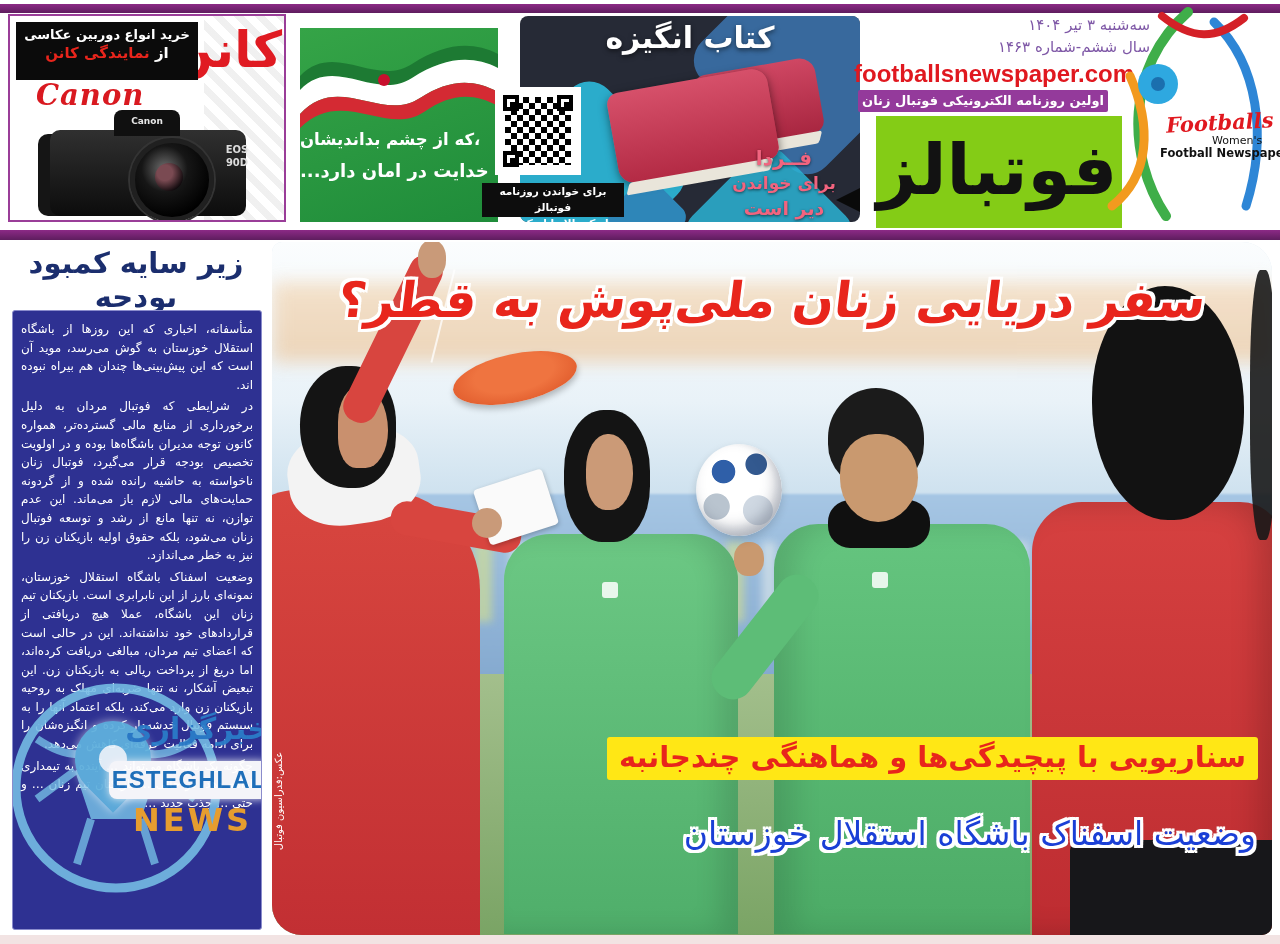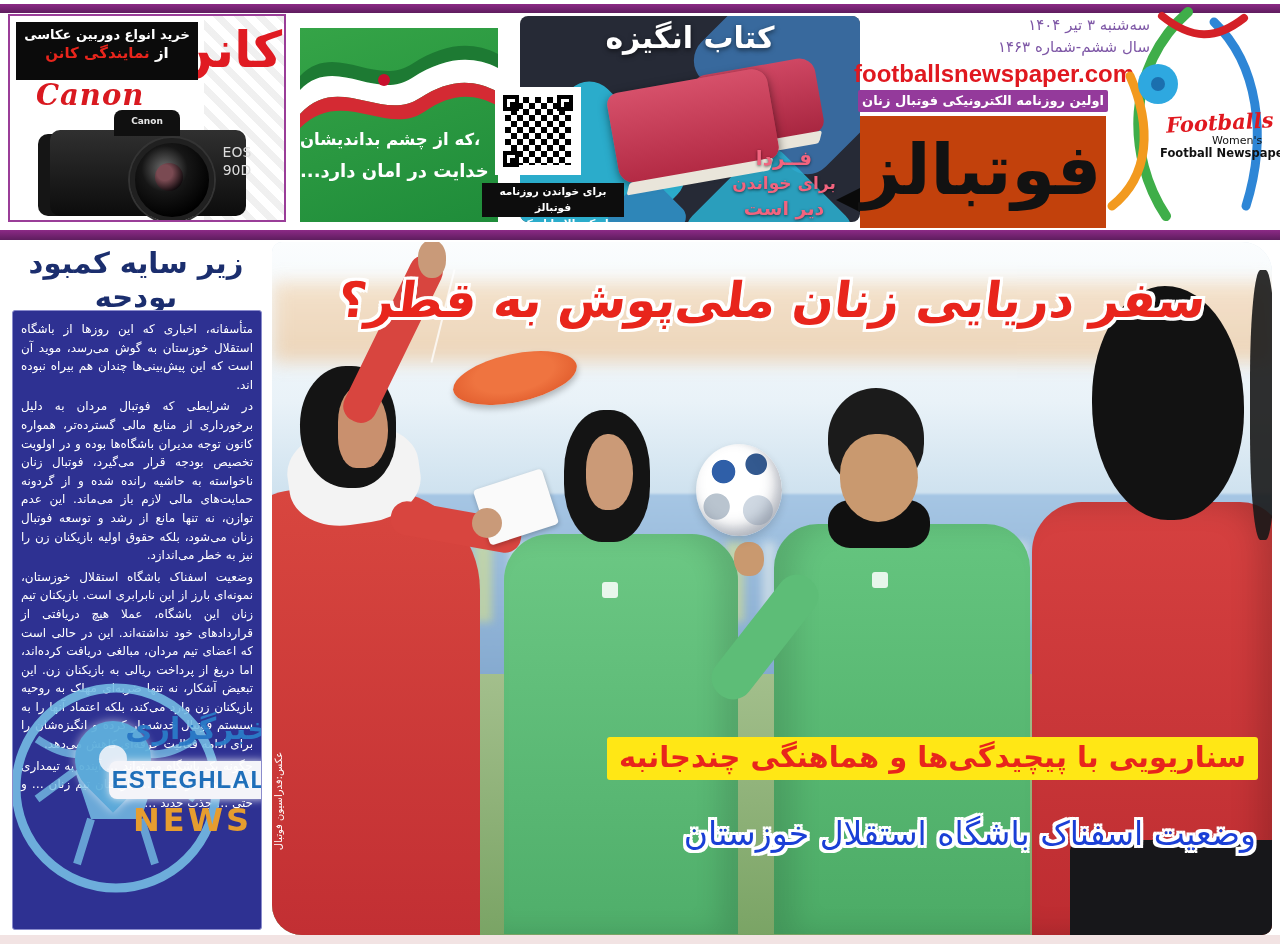--- a/index.html
+++ b/index.html
@@ -23,21 +23,21 @@
   .canon-l2 .pre{color:#fff}
   .canon-big{right:2px;top:-4px;width:88px;color:#e01b22;font-size:50px;font-weight:900;text-align:center;z-index:1;line-height:76px}
   .canon-script{left:26px;top:62px;font-size:29px;font-weight:bold;font-style:italic;color:#d91920;font-family:"DejaVu Serif",serif;letter-spacing:1px;z-index:2}
   .cam{left:28px;top:94px;width:220px;height:110px;z-index:2}
   .cam-body{left:12px;top:20px;width:196px;height:86px;background:linear-gradient(#303030,#0c0c0c);border-radius:10px;position:absolute}
   .cam-grip{left:0;top:24px;width:34px;height:82px;background:#151515;border-radius:10px 4px 10px 10px;position:absolute}
   .cam-hump{left:76px;top:0;width:66px;height:26px;background:#101010;border-radius:8px 8px 0 0;position:absolute}
   .cam-brand{left:76px;top:6px;width:66px;text-align:center;color:#e8e8e8;font-size:9px;font-weight:bold;position:absolute}
   .cam-lens{left:92px;top:28px;width:74px;height:74px;border-radius:50%;border:5px solid #202020;box-shadow:0 0 0 2px #343434;background:radial-gradient(circle at 40% 35%,#5a5a5a 0 8%,#161616 35%,#000 75%);position:absolute}
   .cam-lens-in{left:117px;top:53px;width:28px;height:28px;border-radius:50%;background:radial-gradient(circle at 35% 35%,#7a4a52 0 30%,#120b0e 75%);position:absolute}
-  .cam-model{right:2px;top:34px;width:38px;color:#ddd;font-size:14px;font-weight:normal;text-align:center;line-height:1.25;position:absolute}
+  .cam-model{right:2px;top:34px;width:38px;color:#ddd;font-size:10px;font-weight:bold;text-align:center;line-height:1.25;position:absolute}
 
   
   .ad-flag{left:300px;top:28px;width:198px;height:194px;background:linear-gradient(160deg,#35a447,#1f8c3a);overflow:hidden}
   .flag-svg{left:0;top:0;width:198px;height:110px}
   .flag-t{left:0;width:100%;text-align:left;color:#fff;font-weight:900}
   .flag-t1{top:102px;font-size:16.5px}
   .flag-t2{top:132px;font-size:18px}
 
   
   .ad-book{left:520px;top:16px;width:340px;height:206px;background:#262a36;border-radius:8px;overflow:hidden}
@@ -63,21 +63,21 @@
   .qr-f::after{content:"";position:absolute;left:3px;top:3px;width:6px;height:6px;background:#000}
   .qr-cap{left:482px;top:183px;width:142px;height:34px;background:#0d0d0d;color:#fff;z-index:6;text-align:center;font-size:10.5px;line-height:16px;font-weight:bold}
 
   
   .masthead-area{left:860px;top:14px;width:412px;height:208px}
   .date1,.date2{right:122px;text-align:right;color:#7e57a6;font-size:15px;white-space:nowrap}
   .date1{top:2px}
   .date2{top:24px}
   .website{left:-6px;top:46px;width:252px;text-align:center;color:#e0181f;font-weight:900;font-size:24px;font-family:"Liberation Sans",sans-serif}
   .tagline{left:-2px;top:76px;width:250px;height:22px;background:#943a9b;color:#fff;font-size:13px;font-weight:bold;text-align:center;line-height:22px;border-radius:2px}
-  .masthead{left:0;top:102px;width:246px;height:112px;background:#c2410c}
+  .masthead{left:16px;top:102px;width:246px;height:112px;background:#84cc16}
   .masthead-text{position:absolute;left:0;right:4px;top:0;bottom:0;font-size:70px;font-weight:900;color:#121212;text-align:center;line-height:108px}
   .logo{left:236px;top:-8px;width:180px;height:216px}
   .logo-name{position:absolute;left:70px;top:104px;color:#e0181f;font-weight:900;font-style:italic;font-size:21px;font-family:"DejaVu Serif",serif;transform:rotate(-3deg);white-space:nowrap}
   .logo-sub1{position:absolute;left:116px;top:128px;font-size:11px;font-weight:400;color:#111;white-space:nowrap}
   .logo-sub2{position:absolute;left:64px;top:140px;font-size:11.5px;font-weight:800;color:#111;white-space:nowrap}
 
   
   .col-head{left:8px;top:246px;width:256px;text-align:center;font-size:29px;font-weight:900;color:#1b2e6e}
   .article-box{left:12px;top:310px;width:250px;height:620px;background:#2e3192;border:1px solid #8a8ccc;border-radius:3px;padding:9px 8px;box-sizing:border-box;overflow:hidden}
   .article-box p{margin:0 0 3px;color:#fff;font-size:12px;line-height:1.55;text-align:justify;direction:rtl}

